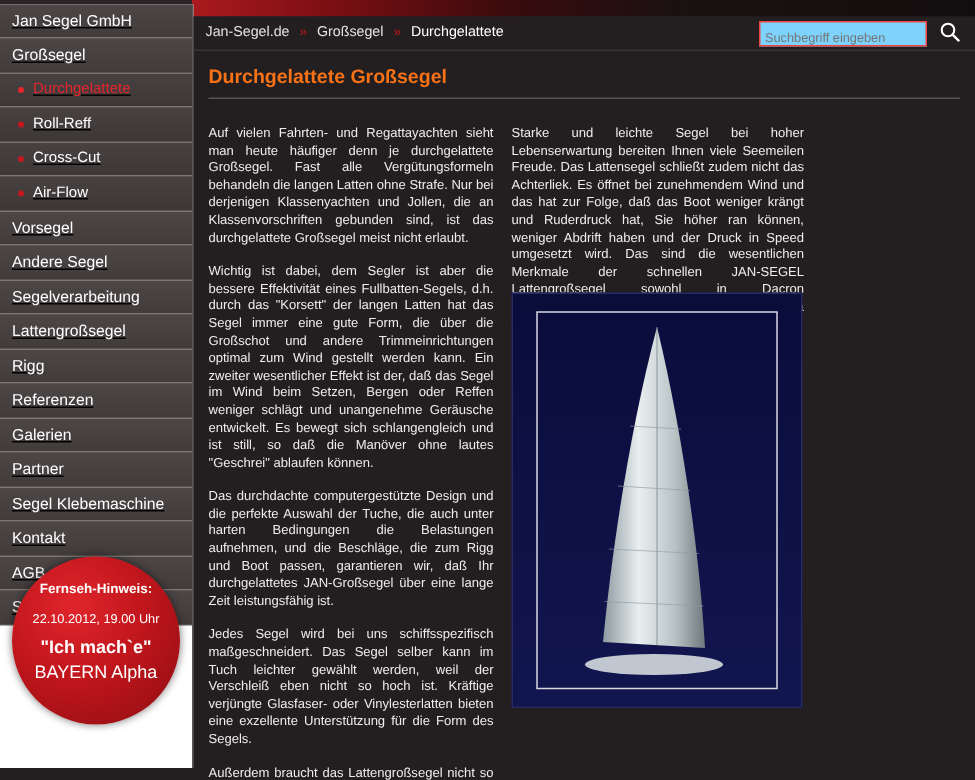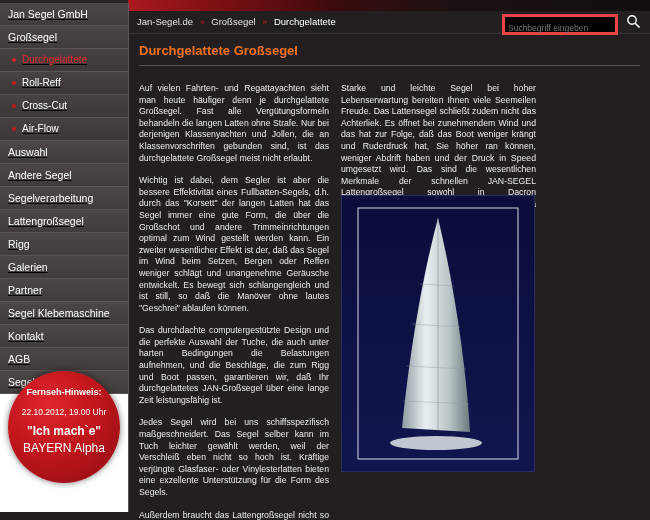--- a/index.html
+++ b/index.html
@@ -135,22 +135,22 @@
   }
   .crumbs .crumb { color: #e6e3e2; cursor: pointer; }
   .crumbs .crumb.last { color: #ffffff; }
 
   .searchbox {
     position: absolute;
     right: 32px;
     top: 3px;
     width: 110px;
     height: 15px;
-    background: #000000;
-    border: 3px solid #ef4444;
+    background: #7dd3fc;
+    border: 1px solid #ef4444;
   }
   .searchbox input {
     border: 0;
     outline: 0;
     width: 100%;
     height: 13px;
     font-size: 8.5px;
     color: #6d6866;
     padding: 0 3px;
     background: transparent;
@@ -236,33 +236,36 @@
     </div>
     <div class="nav-item sub">
       <span class="bullet"></span>
       <span>Cross-Cut</span>
     </div>
     <div class="nav-item sub">
       <span class="bullet"></span>
       <span>Air-Flow</span>
     </div>
     <div class="nav-item">
-      <span>Auswahl</span>
+      <span>Vorsegel</span>
     </div>
     <div class="nav-item">
       <span>Andere Segel</span>
     </div>
     <div class="nav-item">
       <span>Segelverarbeitung</span>
     </div>
     <div class="nav-item">
       <span>Lattengroßsegel</span>
     </div>
     <div class="nav-item">
       <span>Rigg</span>
+    </div>
+    <div class="nav-item">
+      <span>Referenzen</span>
     </div>
     <div class="nav-item">
       <span>Galerien</span>
     </div>
     <div class="nav-item">
       <span>Partner</span>
     </div>
     <div class="nav-item">
       <span>Segel Klebemaschine</span>
     </div>

